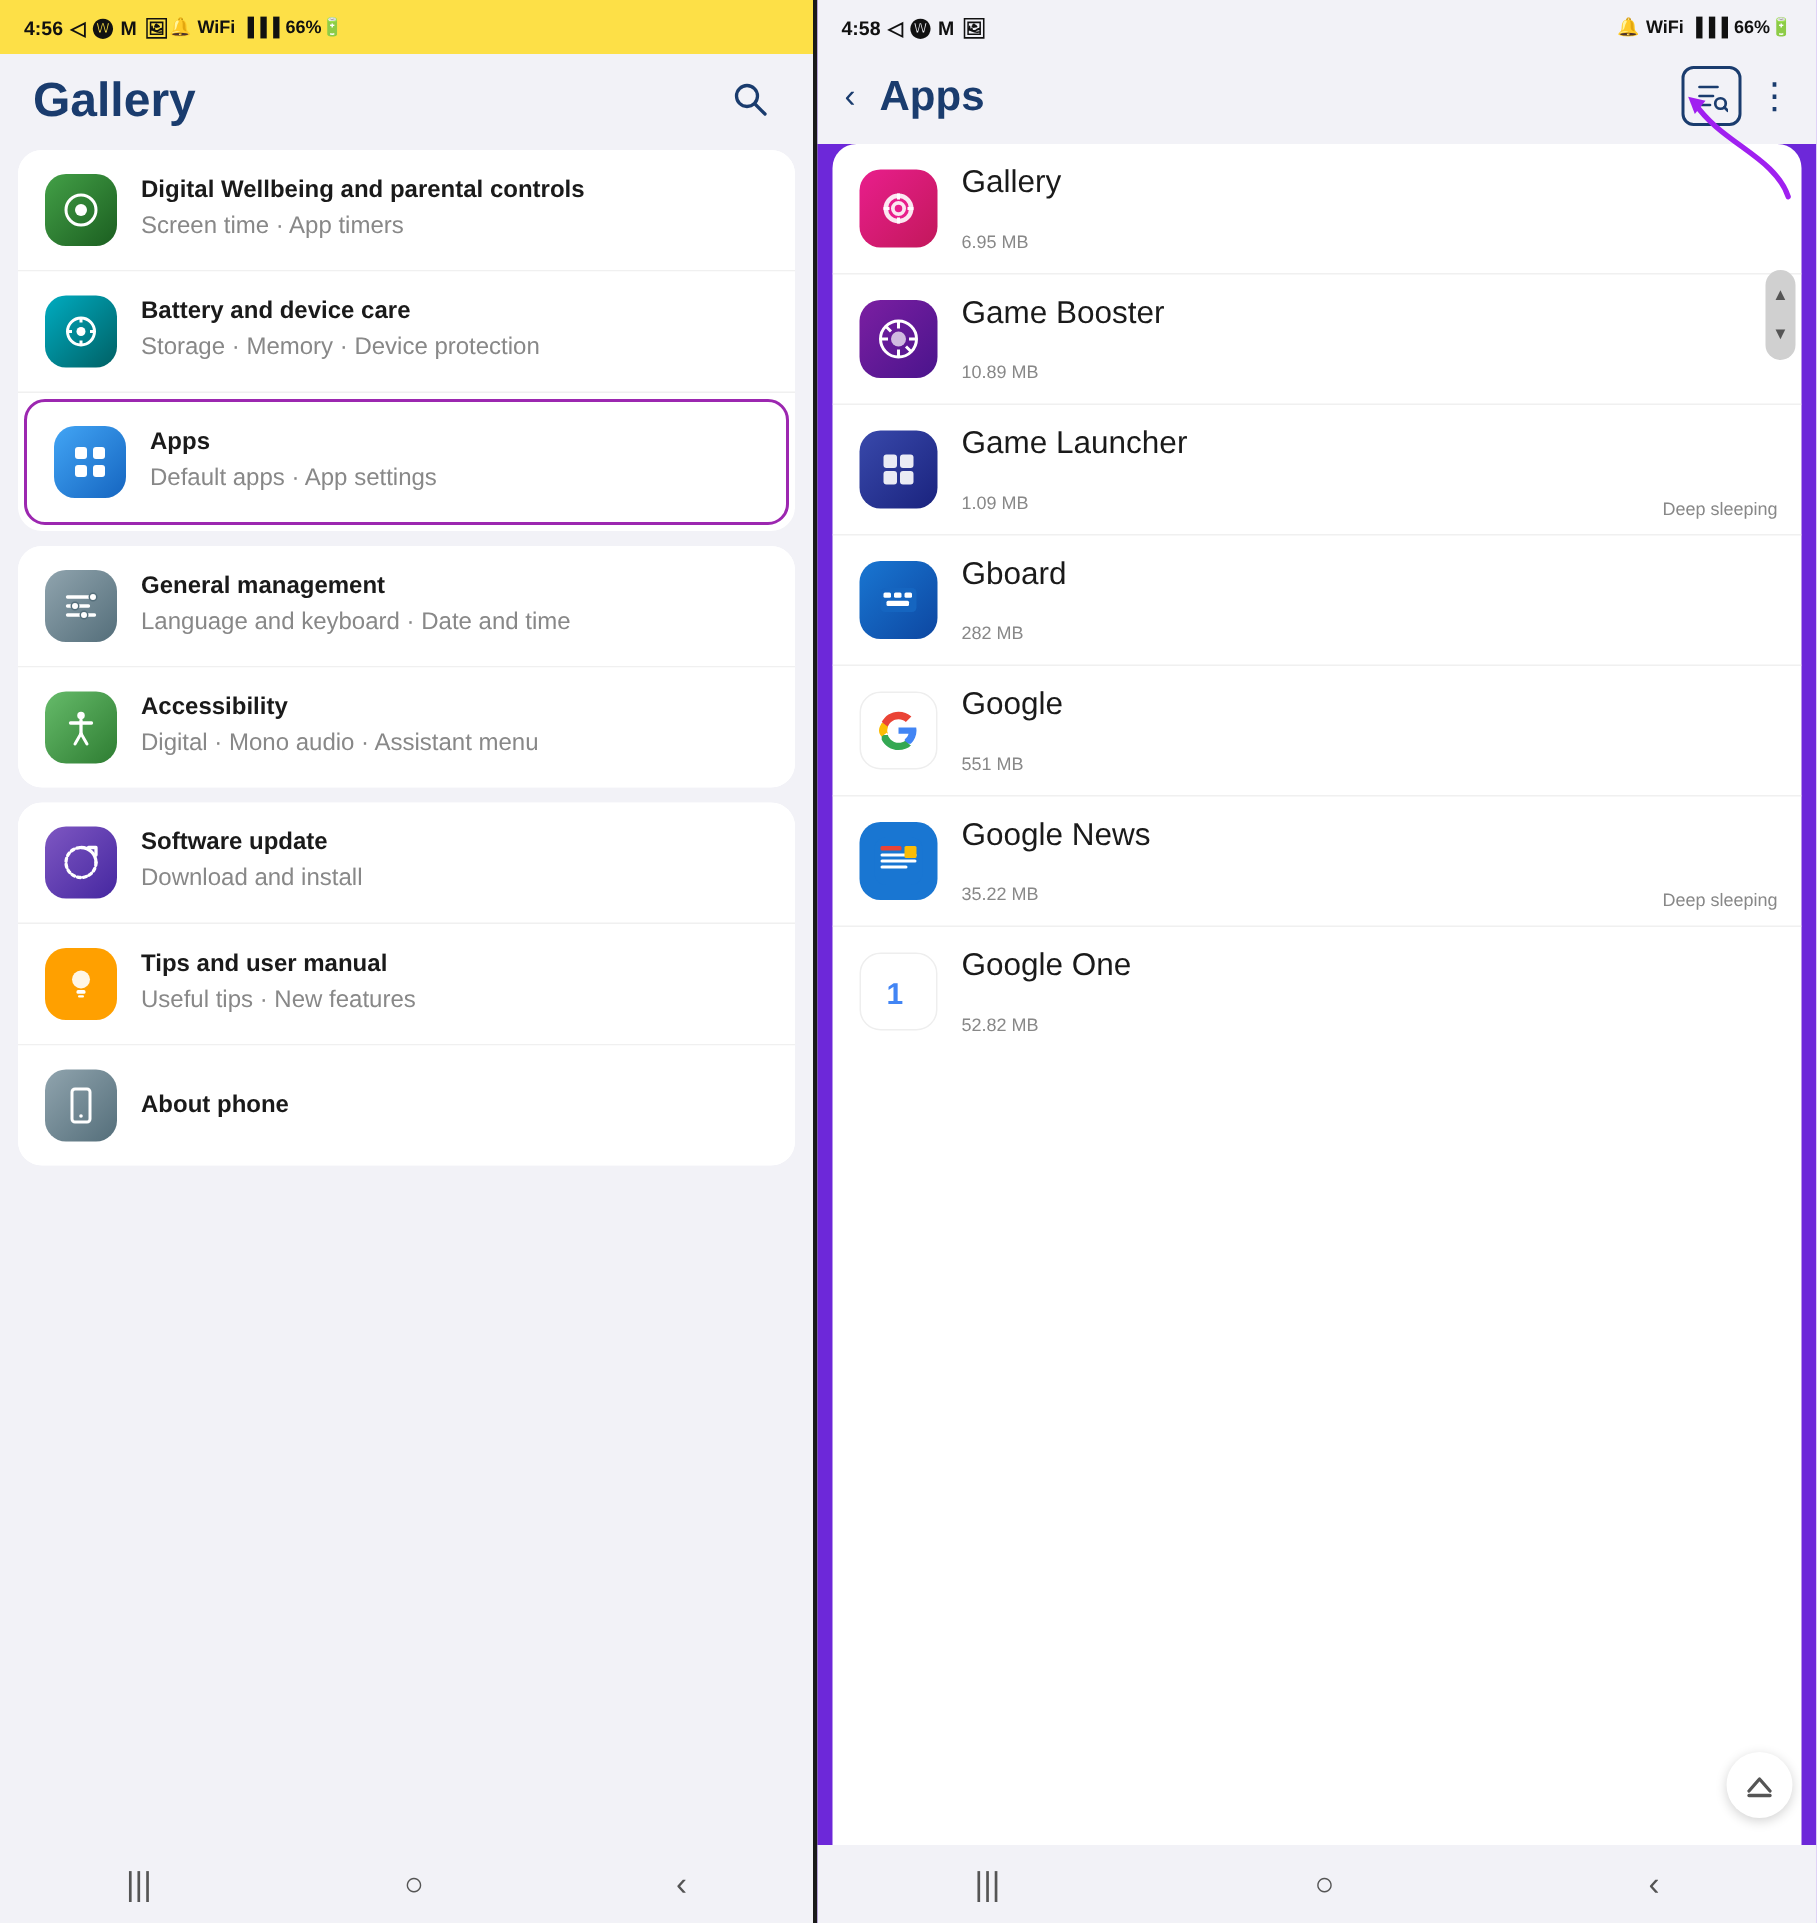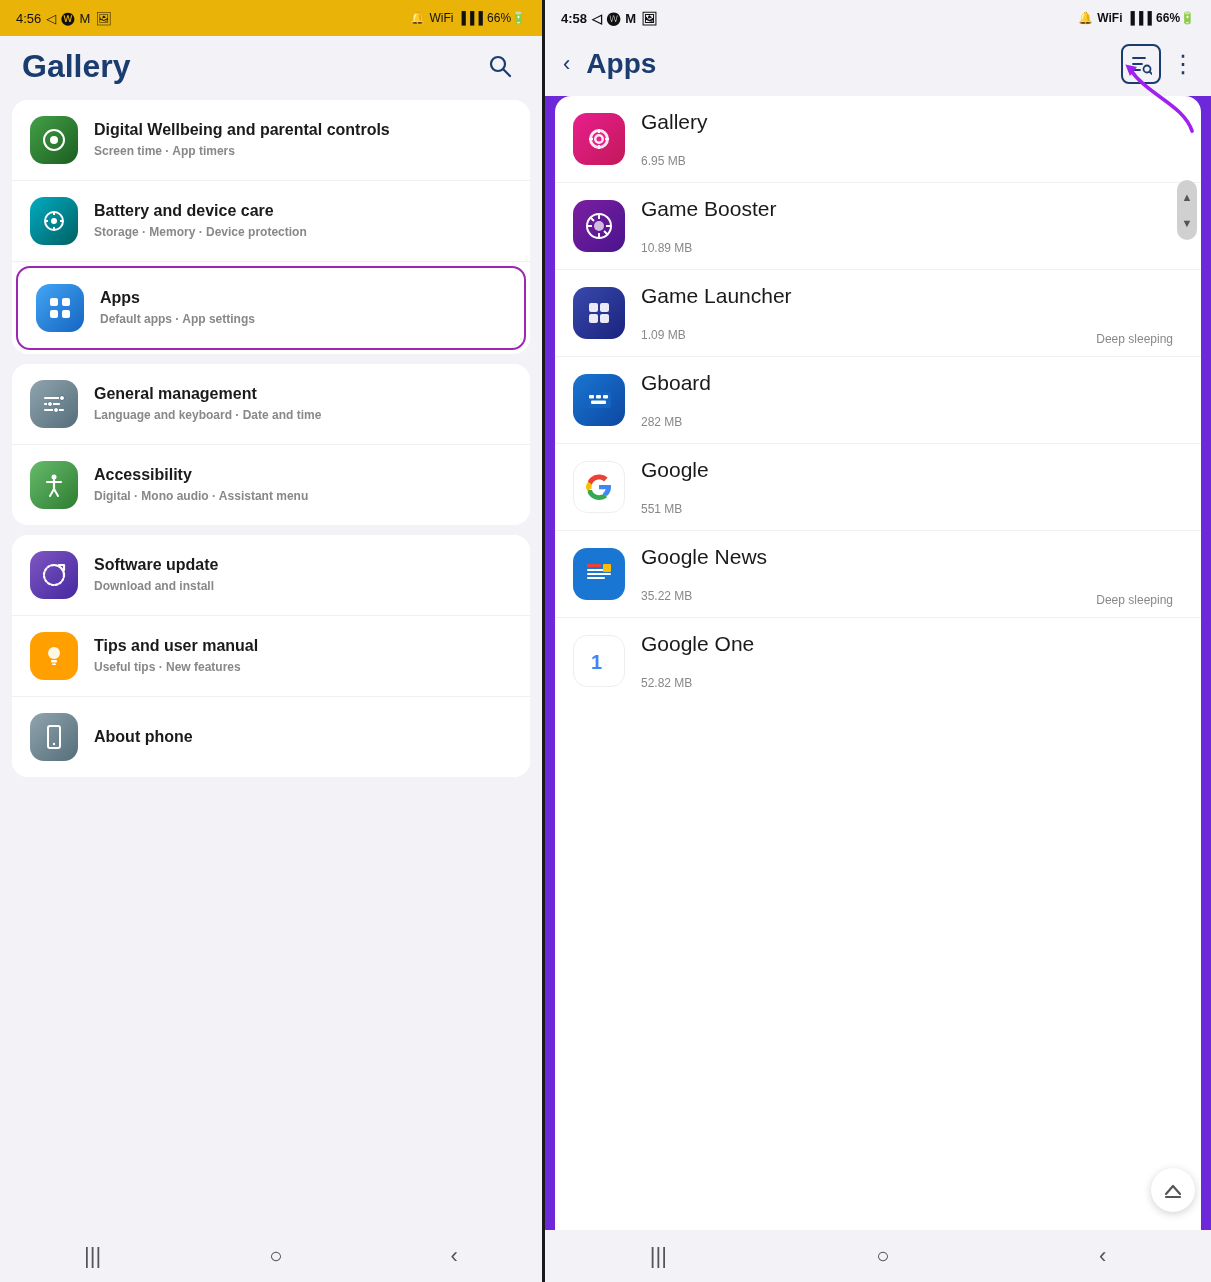--- a/index.html
+++ b/index.html
@@ -20,25 +20,24 @@
       display: flex;
       flex-direction: column;
       border-right: 3px solid #1a1a1a;
       position: relative;
     }
 
     .status-bar {
       height: 36px;
       display: flex;
       align-items: center;
-      justify-content: space-between;
       padding: 0 16px;
-      background: #eab308;
+      background: #fde047;
       font-size: 13px;
-      font-weight: 400;
+      font-weight: 700;
       color: #111;
     }
     .status-bar-left { display: flex; align-items: center; gap: 5px; }
     .status-bar-right { display: flex; align-items: center; gap: 4px; font-size: 12px; }
 
     .settings-header {
       display: flex;
       justify-content: space-between;
       align-items: center;
       padding: 10px 22px 14px 22px;
@@ -89,25 +88,24 @@
     }
 
     .item-text { flex: 1; }
     .item-title {
       font-size: 16px;
       font-weight: 600;
       color: #1a1a1a;
       line-height: 1.3;
     }
     .item-subtitle {
-      font-size: 12px;
+      font-size: 16px;
       color: #888;
       margin-top: 2px;
       line-height: 1.4;
-      font-weight: bold;
     }
 
     .nav-bar {
       position: absolute;
       bottom: 0;
       left: 0; right: 0;
       height: 52px;
       display: flex;
       align-items: center;
       justify-content: space-around;
@@ -224,21 +222,21 @@
     }
     .app-size {
       font-size: 12px;
       color: #888;
       margin-top: 20px;
     }
     .app-badge {
       font-size: 12px;
       color: #888;
       position: absolute;
-      right: 28px;
+      right: 16px;
       bottom: 10px;
     }
 
     
     .scrollbar {
       position: absolute;
       right: 14px;
       top: 180px;
       width: 20px;
       height: 60px;

